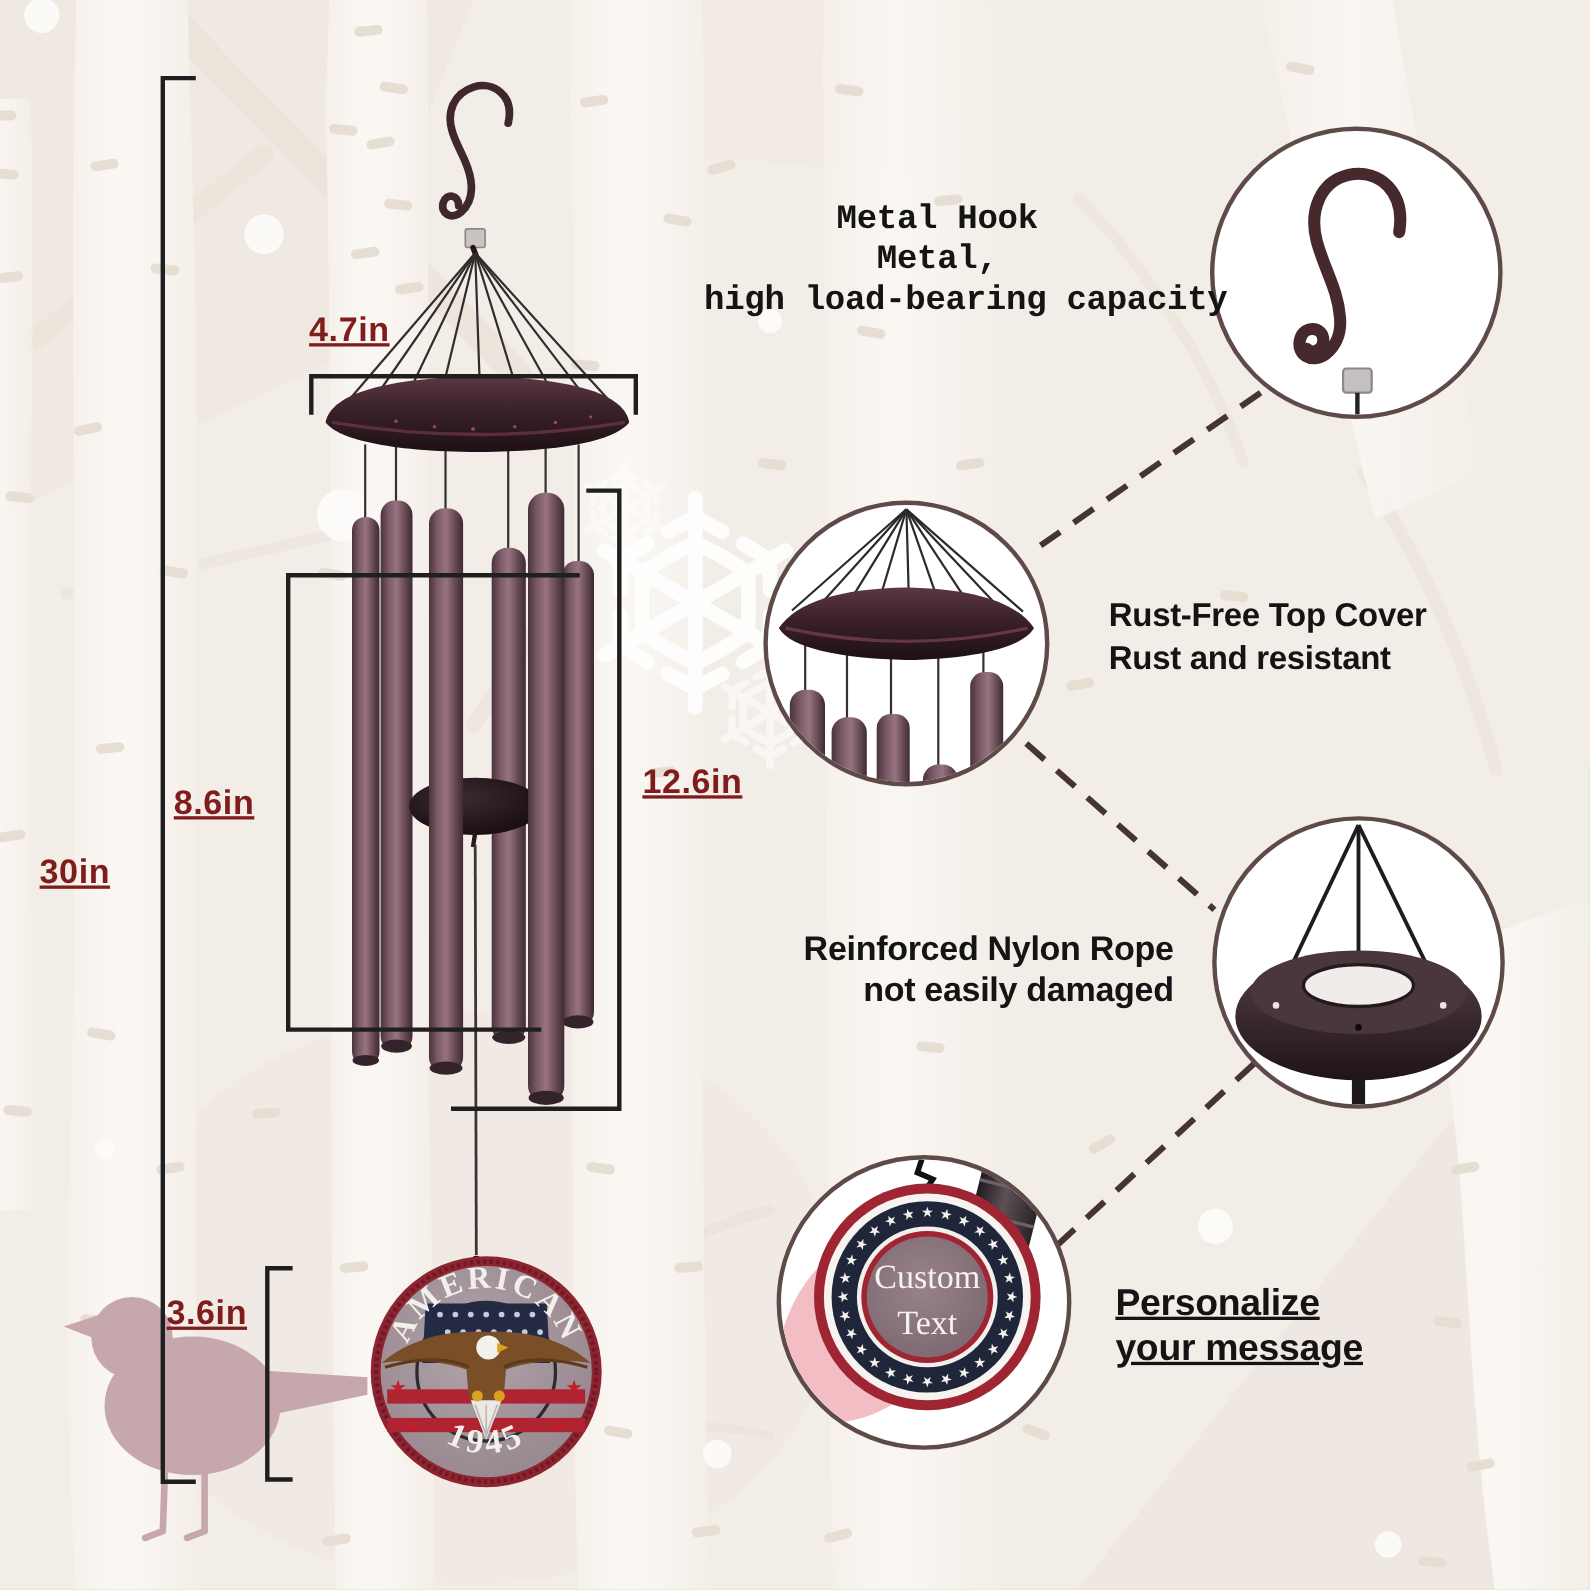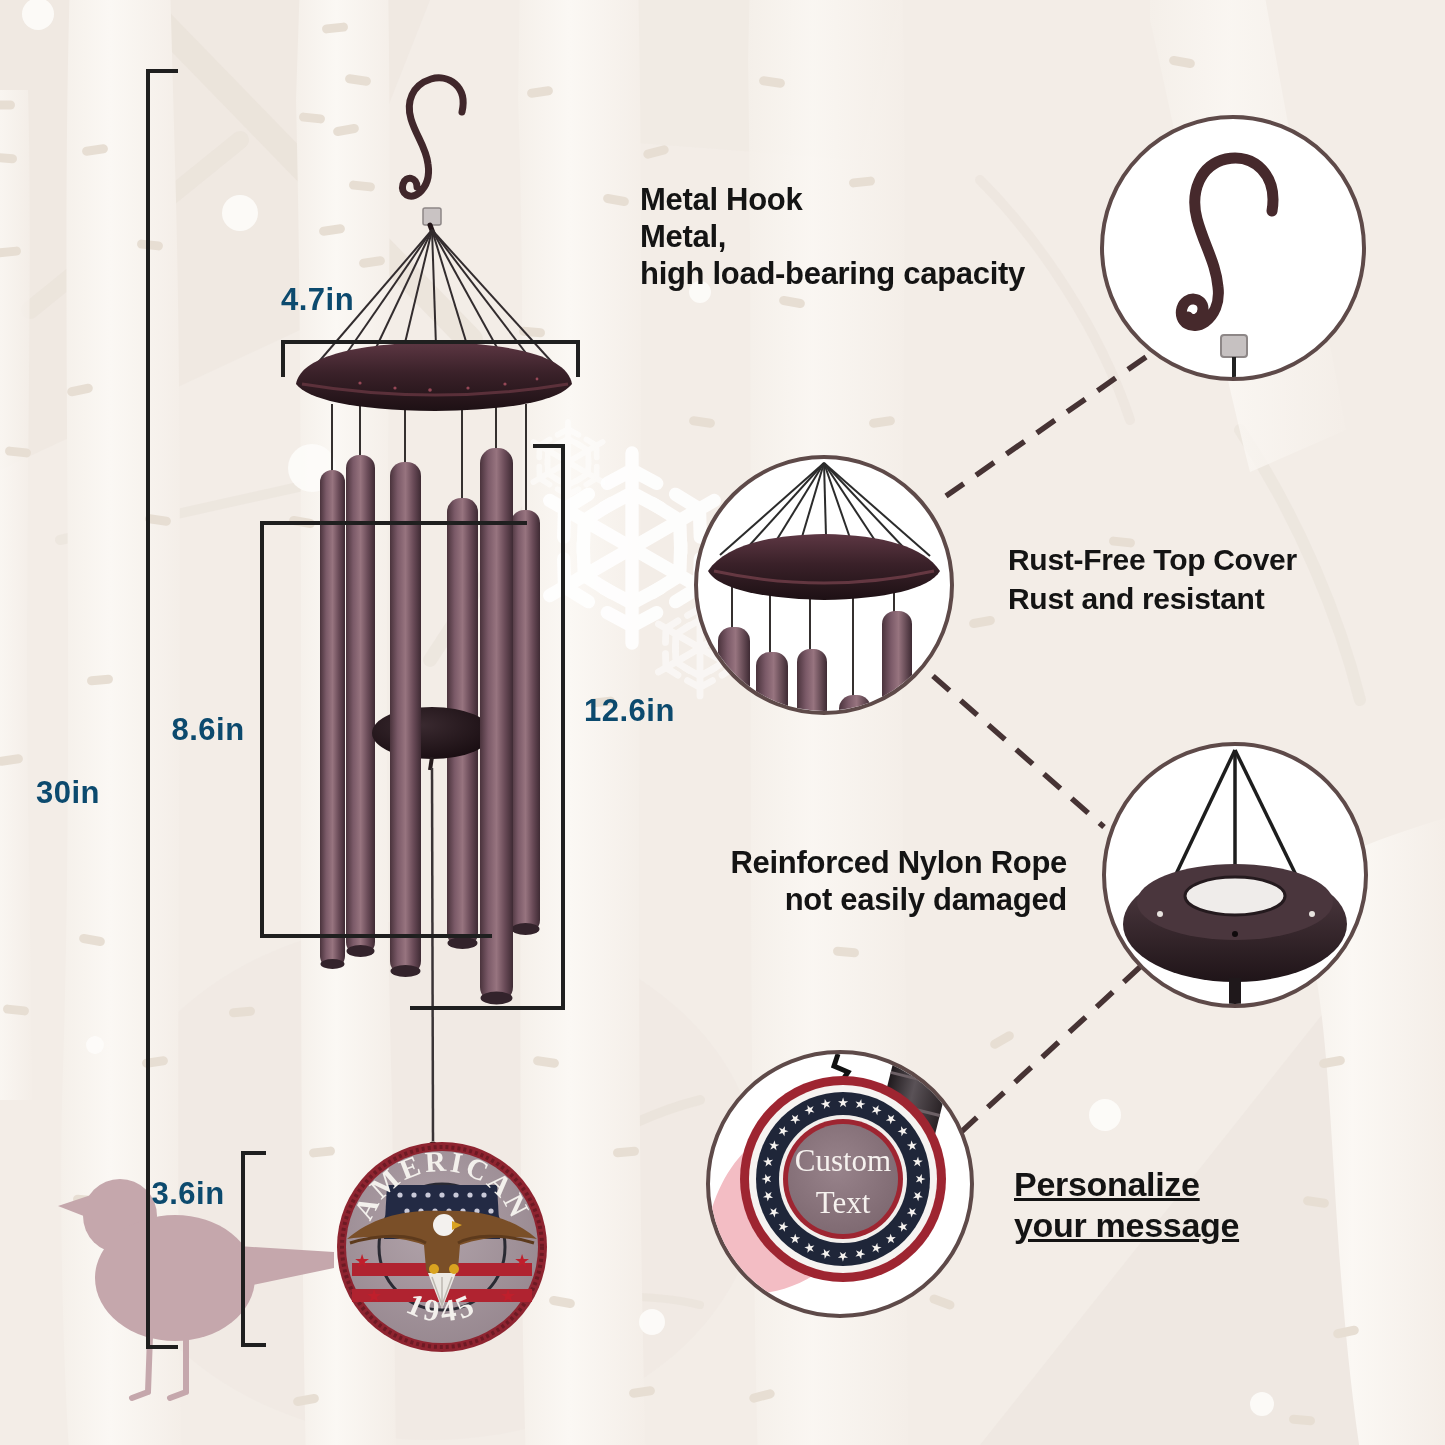--- a/index.html
+++ b/index.html
@@ -11,22 +11,22 @@
   .callout-circle{
     position:absolute;border-radius:50%;border:4px solid #5e4a49;
     background:#fff;overflow:hidden;box-sizing:border-box;
   }
   .feature{
     position:absolute;font-weight:bold;color:#141414;line-height:37px;font-size:31px;
     letter-spacing:-0.3px;white-space:nowrap;
   }
   .feature div{white-space:nowrap;}
   .dim{
-    position:absolute;color:#0c4a6e;font-weight:600;font-size:31px;
-    letter-spacing:0.5px;white-space:nowrap;
+    position:absolute;color:#7f1d1d;font-weight:600;font-size:31px;
+    letter-spacing:0.5px;white-space:nowrap;text-decoration:underline;
   }
 </style>
 </head>
 <body>
 
 <div id="stage">
 
   <svg width="1445" height="1445" viewBox="0 0 1445 1445">
     <defs>
       <linearGradient id="trunkG" x1="0" y1="0" x2="1" y2="0">
@@ -478,21 +478,21 @@
           </g>
         <circle r="64" fill="#f2efec"></circle>
         <circle r="60" fill="#9e2531"></circle>
         <circle r="55" fill="url(#tagG2)"></circle>
         <text y="-8" text-anchor="middle" font-family="Liberation Serif, serif" font-size="31" fill="#f6f2ef">Custom</text>
         <text y="34" text-anchor="middle" font-family="Liberation Serif, serif" font-size="31" fill="#f6f2ef">Text</text>
       </g>
     </svg>
   </div>
 
-  <div class="feature" style="left:640px;top:181px;width:424px;text-align:left;">
+  <div class="feature" style="left:640px;top:181px;width:424px;text-align:center;font-family:Liberation Mono, monospace;">
     <div>Metal Hook</div>
     <div>Metal,</div>
     <div>high load-bearing capacity</div>
   </div>
 
   <div class="feature" style="left:1008px;top:540px;line-height:39px;font-size:30px;">
     <div>Rust-Free Top Cover</div>
     <div>Rust and resistant</div>
   </div>
 
@@ -501,17 +501,17 @@
     <div>not easily damaged</div>
   </div>
 
   <div class="feature" style="left:1014px;top:1164px;font-size:34px;line-height:41px;text-decoration:underline;">
     <div>Personalize</div>
     <div>your message</div>
   </div>
 
   <div class="dim" style="left:36px;top:775px;width:92px;text-align:left;">30in</div>
   <div class="dim" style="left:281px;top:282px;">4.7in</div>
-  <div class="dim" style="left:158px;top:712px;width:100px;text-align:center;">8.6in</div>
+  <div class="dim" style="left:158px;top:712px;width:100px;text-align:left;">8.6in</div>
   <div class="dim" style="left:584px;top:693px;">12.6in</div>
   <div class="dim" style="left:146px;top:1176px;width:84px;text-align:center;">3.6in</div>
 
 </div>
 
 </body></html>

